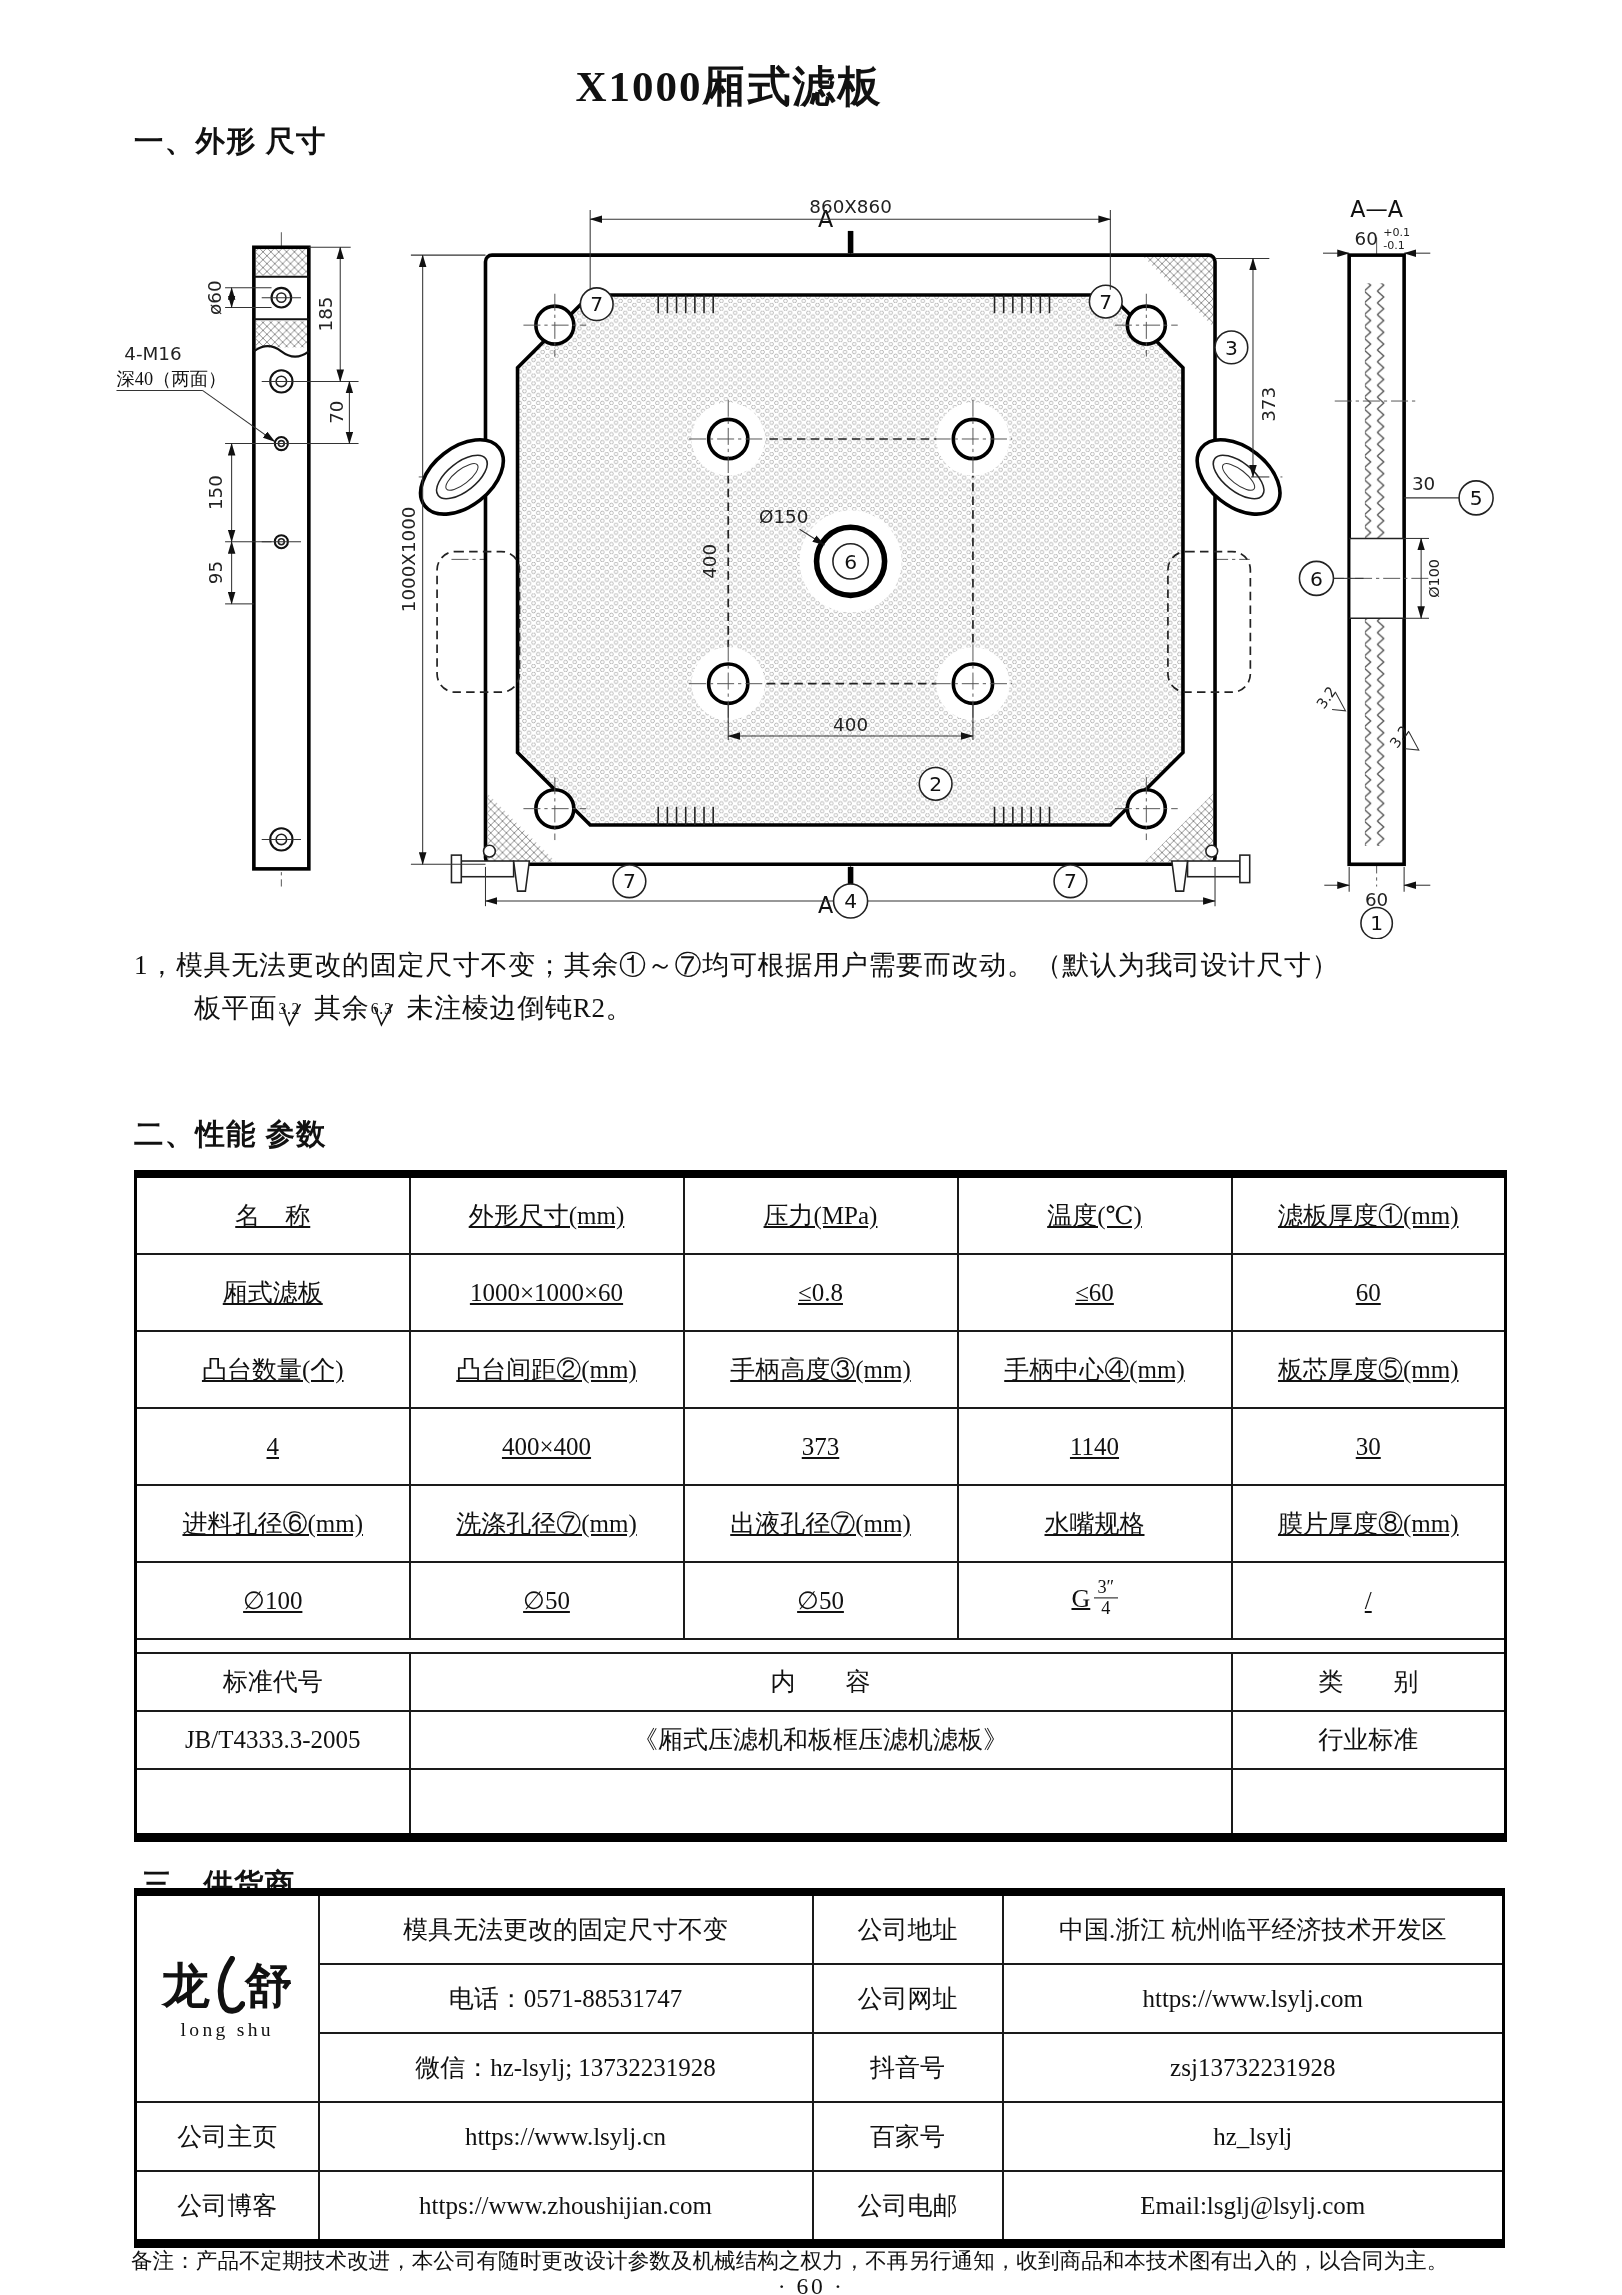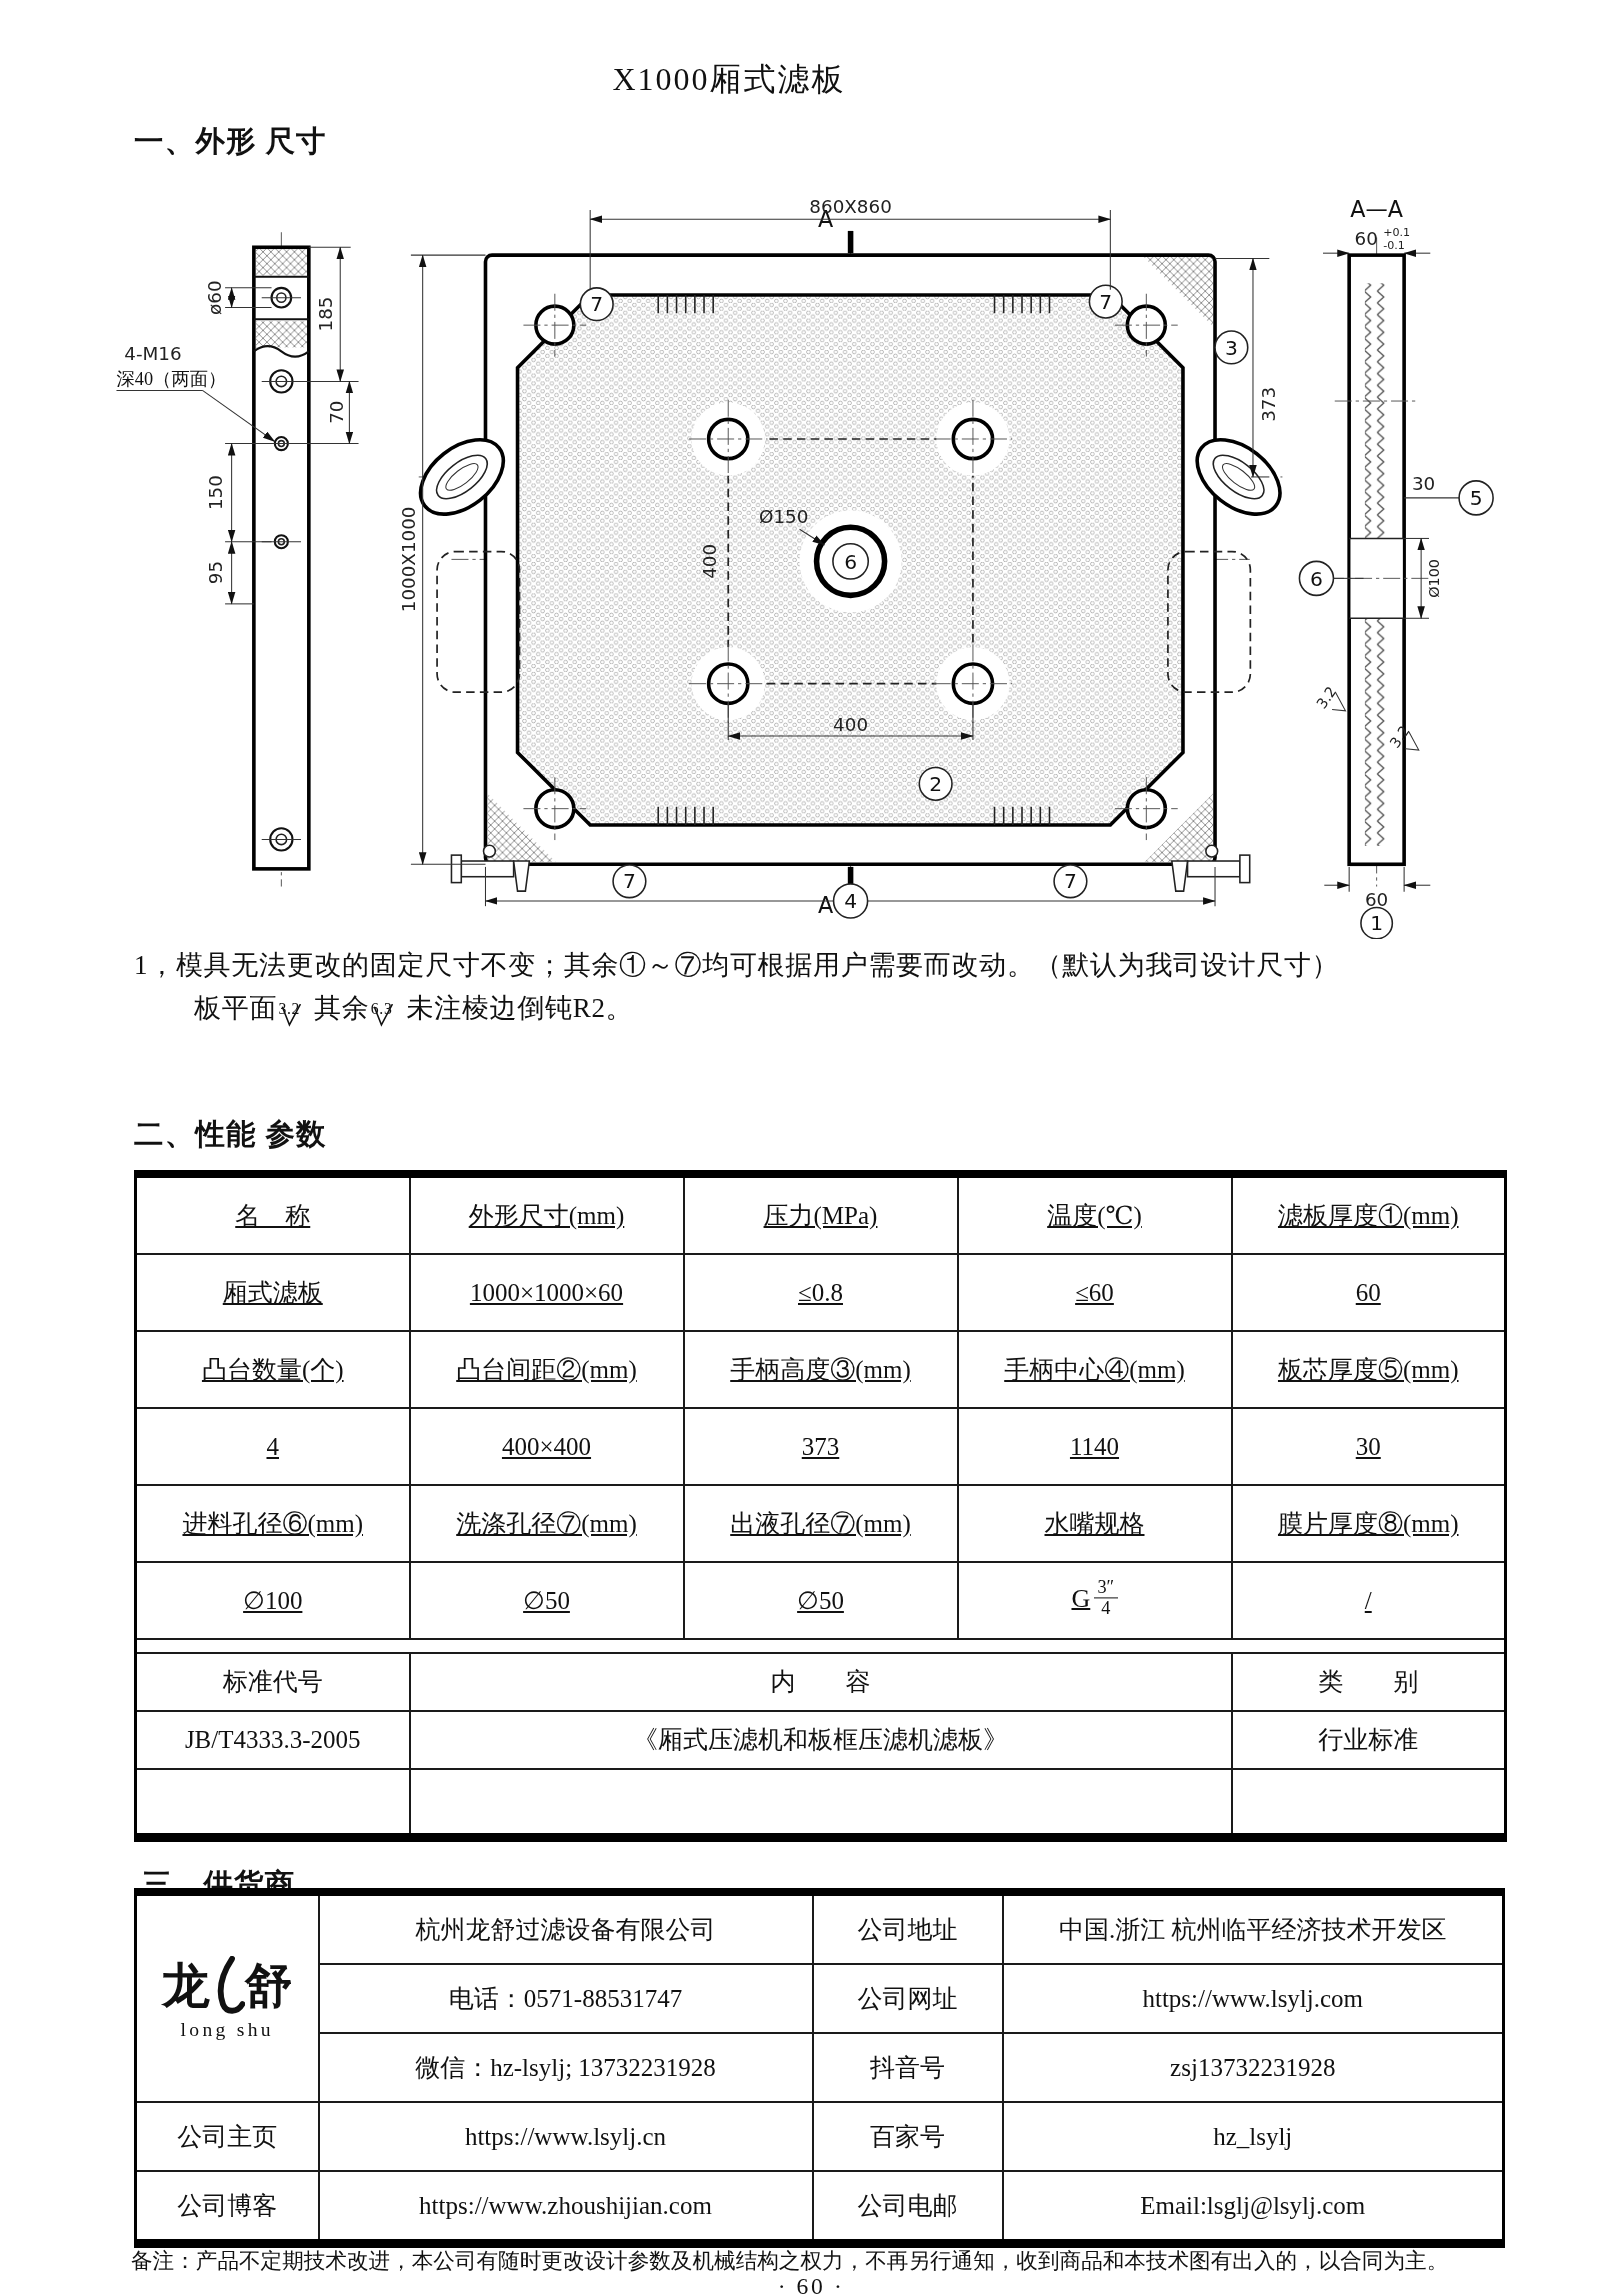--- a/index.html
+++ b/index.html
@@ -1,19 +1,19 @@
 <!DOCTYPE html>
 <html style="font-size:10.5px"><head>
 <meta charset="utf-8">
 <style>
   html,body{margin:0;padding:0;background:#e8e8e8;}
   body{width:1622px;height:2295px;position:relative;overflow:hidden;background:#ffffff;
        font-family:"Liberation Serif","DejaVu Serif",serif;color:#111;}
   .abs{position:absolute;}
-  .title{top:58px;left:0;width:1458px;text-align:center;font-size:32px;font-weight:400;letter-spacing:2px;}
+  .title{top:58px;left:0;width:1458px;text-align:center;font-size:43px;font-weight:700;letter-spacing:2px;}
   .sec{font-size:29.4px;font-weight:700;letter-spacing:1.3px;}
   .sec1{top:122px;left:134px;}
   .sec2{top:1115px;left:134px;}
   .sec3{top:1841px;left:142px;margin-top:24px;}
   svg.draw{top:185px;left:0px;}
   
   .s1{stroke:#333;stroke-width:1.6;fill:none}
   .s2{stroke:#222;stroke-width:2.4;fill:none}
   .s3{stroke:#111;stroke-width:3.2;fill:none}
   .s5{stroke:#000;stroke-width:5.5;fill:none}
@@ -427,21 +427,21 @@
           <div class="logo-row">
             <span>龙</span>
             <svg width="35" height="60" viewBox="0 0 54 92">
               <path d="M34,4 C18,28 12,52 20,74 C25,87 42,88 50,74" fill="none" stroke="#111" stroke-width="9" stroke-linecap="round"></path>
             </svg>
             <span>舒</span>
           </div>
           <div class="logo-en">long shu</div>
         </div>
       </td>
-      <td class="val">杭州龙舒过滤设备有限公司</td>
+      <td class="val">模具无法更改的固定尺寸不变</td>
       <td>公司地址</td>
       <td class="val">中国.浙江 杭州临平经济技术开发区</td>
     </tr>
     <tr>
       <td class="val">电话：0571-88531747</td>
       <td>公司网址</td>
       <td class="val">https://www.lsylj.com</td>
     </tr>
     <tr>
       <td class="val">微信：hz-lsylj; 13732231928</td>

